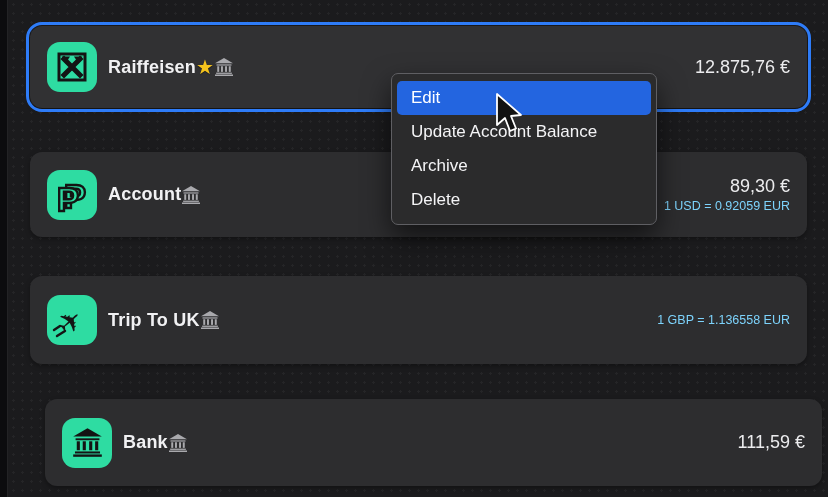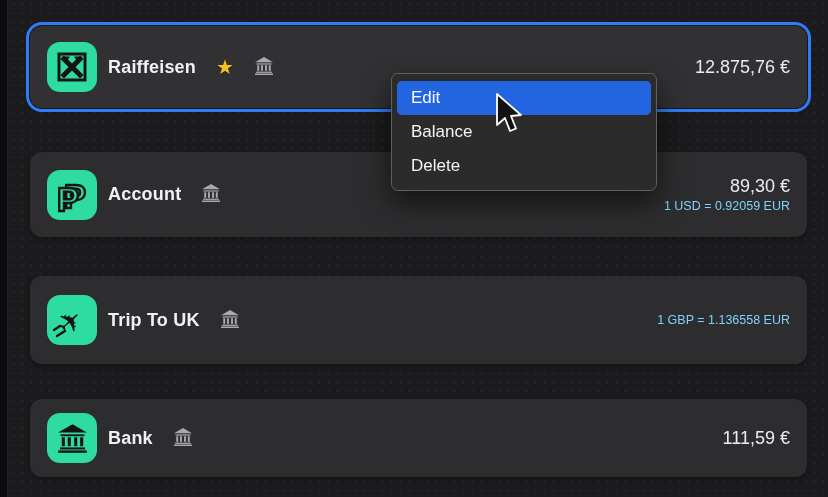--- a/index.html
+++ b/index.html
@@ -53,21 +53,22 @@
     flex: 0 0 50px;
     background: var(--accent);
     border-radius: 13px;
     display: flex;
     align-items: center;
     justify-content: center;
     margin-right: 11px;
   }
   .acct-title {
     display: flex;
-    gap: 20px;
+    align-items: center;
+    gap: 0;
   }
   .acct-name {
     font-size: 18px;
     font-weight: bold;
     color: #F1F1F3;
     letter-spacing: 0.2px;
   }
   .star-icon {
     color: var(--gold);
     font-size: 20px;
@@ -222,21 +223,21 @@
           <rect x="2.5" y="19.5" width="21" height="1.7"></rect>
             <rect x="1" y="22" width="24" height="2"></rect>
         </svg>
       </span>
     </div>
     <div class="balances">
       <div class="bal-rate">1 GBP = 1.136558 EUR</div>
     </div>
   </div>
 
-  <div class="card" style="top:399px; height:78px;">
+  <div class="card" style="top:399px; height:87px;margin-left:15px;">
     <div class="acct-icon" style="color:#141414;">
       <svg width="31" height="29" viewBox="0 0 26 24" fill="currentColor">
         <polygon points="13,0 25,7 1,7"></polygon>
           <rect x="3" y="8.5" width="20" height="1.6"></rect>
         <rect x="4" y="11" width="2.6" height="7.5"></rect>
           <rect x="9" y="11" width="2.6" height="7.5"></rect>
         <rect x="14.4" y="11" width="2.6" height="7.5"></rect>
           <rect x="19.4" y="11" width="2.6" height="7.5"></rect>
         <rect x="2.5" y="19.5" width="21" height="1.7"></rect>
           <rect x="1" y="22" width="24" height="2"></rect>
@@ -257,21 +258,22 @@
         </svg>
       </span>
     </div>
     <div class="balances">
       <div class="bal-primary">111,59 €</div>
     </div>
   </div>
 
   <div class="context-menu">
     <div class="menu-item highlighted">Edit</div>
-    <div class="menu-item">Balance</div>
+    <div class="menu-item">Update Account Balance</div>
+    <div class="menu-item">Archive</div>
     <div class="menu-item">Delete</div>
   </div>
 
   <div class="cursor">
     <svg width="32" height="44" viewBox="0 0 32 44">
       <path d="M3 1 L3 32 L11 25 L16 38 L22 35.5 L17 23 L27 22 Z" fill="#121212" stroke="#FFFFFF" stroke-width="1.8" stroke-linejoin="round"></path>
     </svg>
   </div>
 
 </div>

